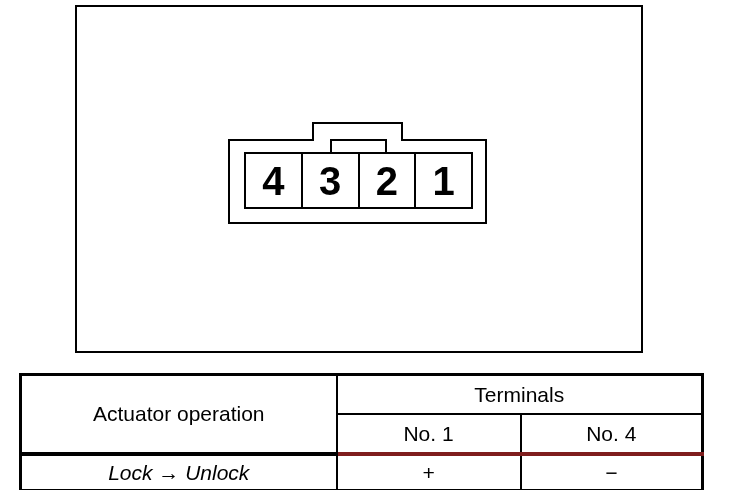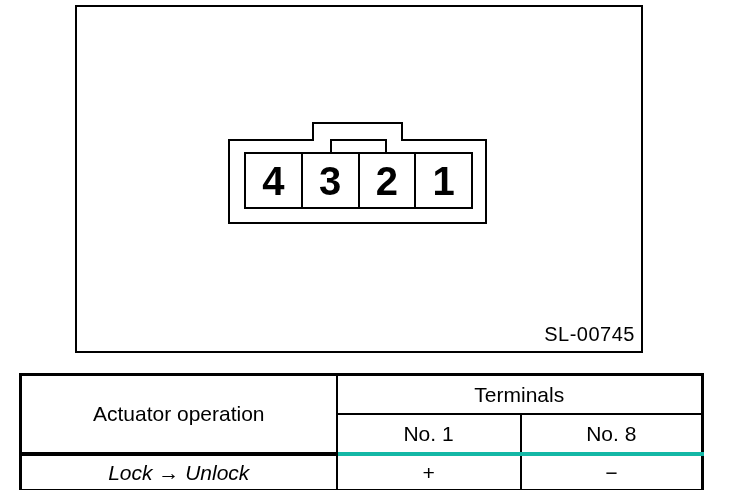--- a/index.html
+++ b/index.html
@@ -92,21 +92,21 @@
   }
   .data-table td {
     border: 2px solid #000;
     text-align: center;
     vertical-align: middle;
     font-size: 21px;
     padding: 0;
     background: #fff;
   }
   .row-terminals td { height: 37px; }
-  .row-subheaders td { height: 37px; border-bottom: 4px solid #14b8a6; }
+  .row-subheaders td { height: 37px; border-bottom: 4px solid #7f1d1d; }
   .row-body td { height: 33px; font-style: italic; }
   .cell-actuator { border-bottom: 4px solid #000 !important; }
 </style>
 </head>
 <body>
 
 <div class="canvas">
 
   <div class="figure">
 
@@ -114,37 +114,36 @@
     <div class="conn-tab-outer"></div>
     <div class="conn-tab-inner"></div>
 
     <div class="conn-cells">
       <div class="conn-cell">4</div>
       <div class="conn-cell">3</div>
       <div class="conn-cell">2</div>
       <div class="conn-cell">1</div>
     </div>
 
-    <div class="figure-code">SL-00745</div>
   </div>
 
   <table class="data-table">
     <colgroup>
       <col style="width:316px">
       <col style="width:184px">
       <col style="width:182px">
     </colgroup>
     <tbody>
       <tr class="row-terminals">
         <td rowspan="2" class="cell-actuator">Actuator operation</td>
         <td colspan="2">Terminals</td>
       </tr>
       <tr class="row-subheaders">
         <td>No. 1</td>
-        <td>No. 8</td>
+        <td>No. 4</td>
       </tr>
       <tr class="row-body">
         <td>Lock → Unlock</td>
         <td>+</td>
         <td>−</td>
       </tr>
     </tbody>
   </table>
 
 </div>

